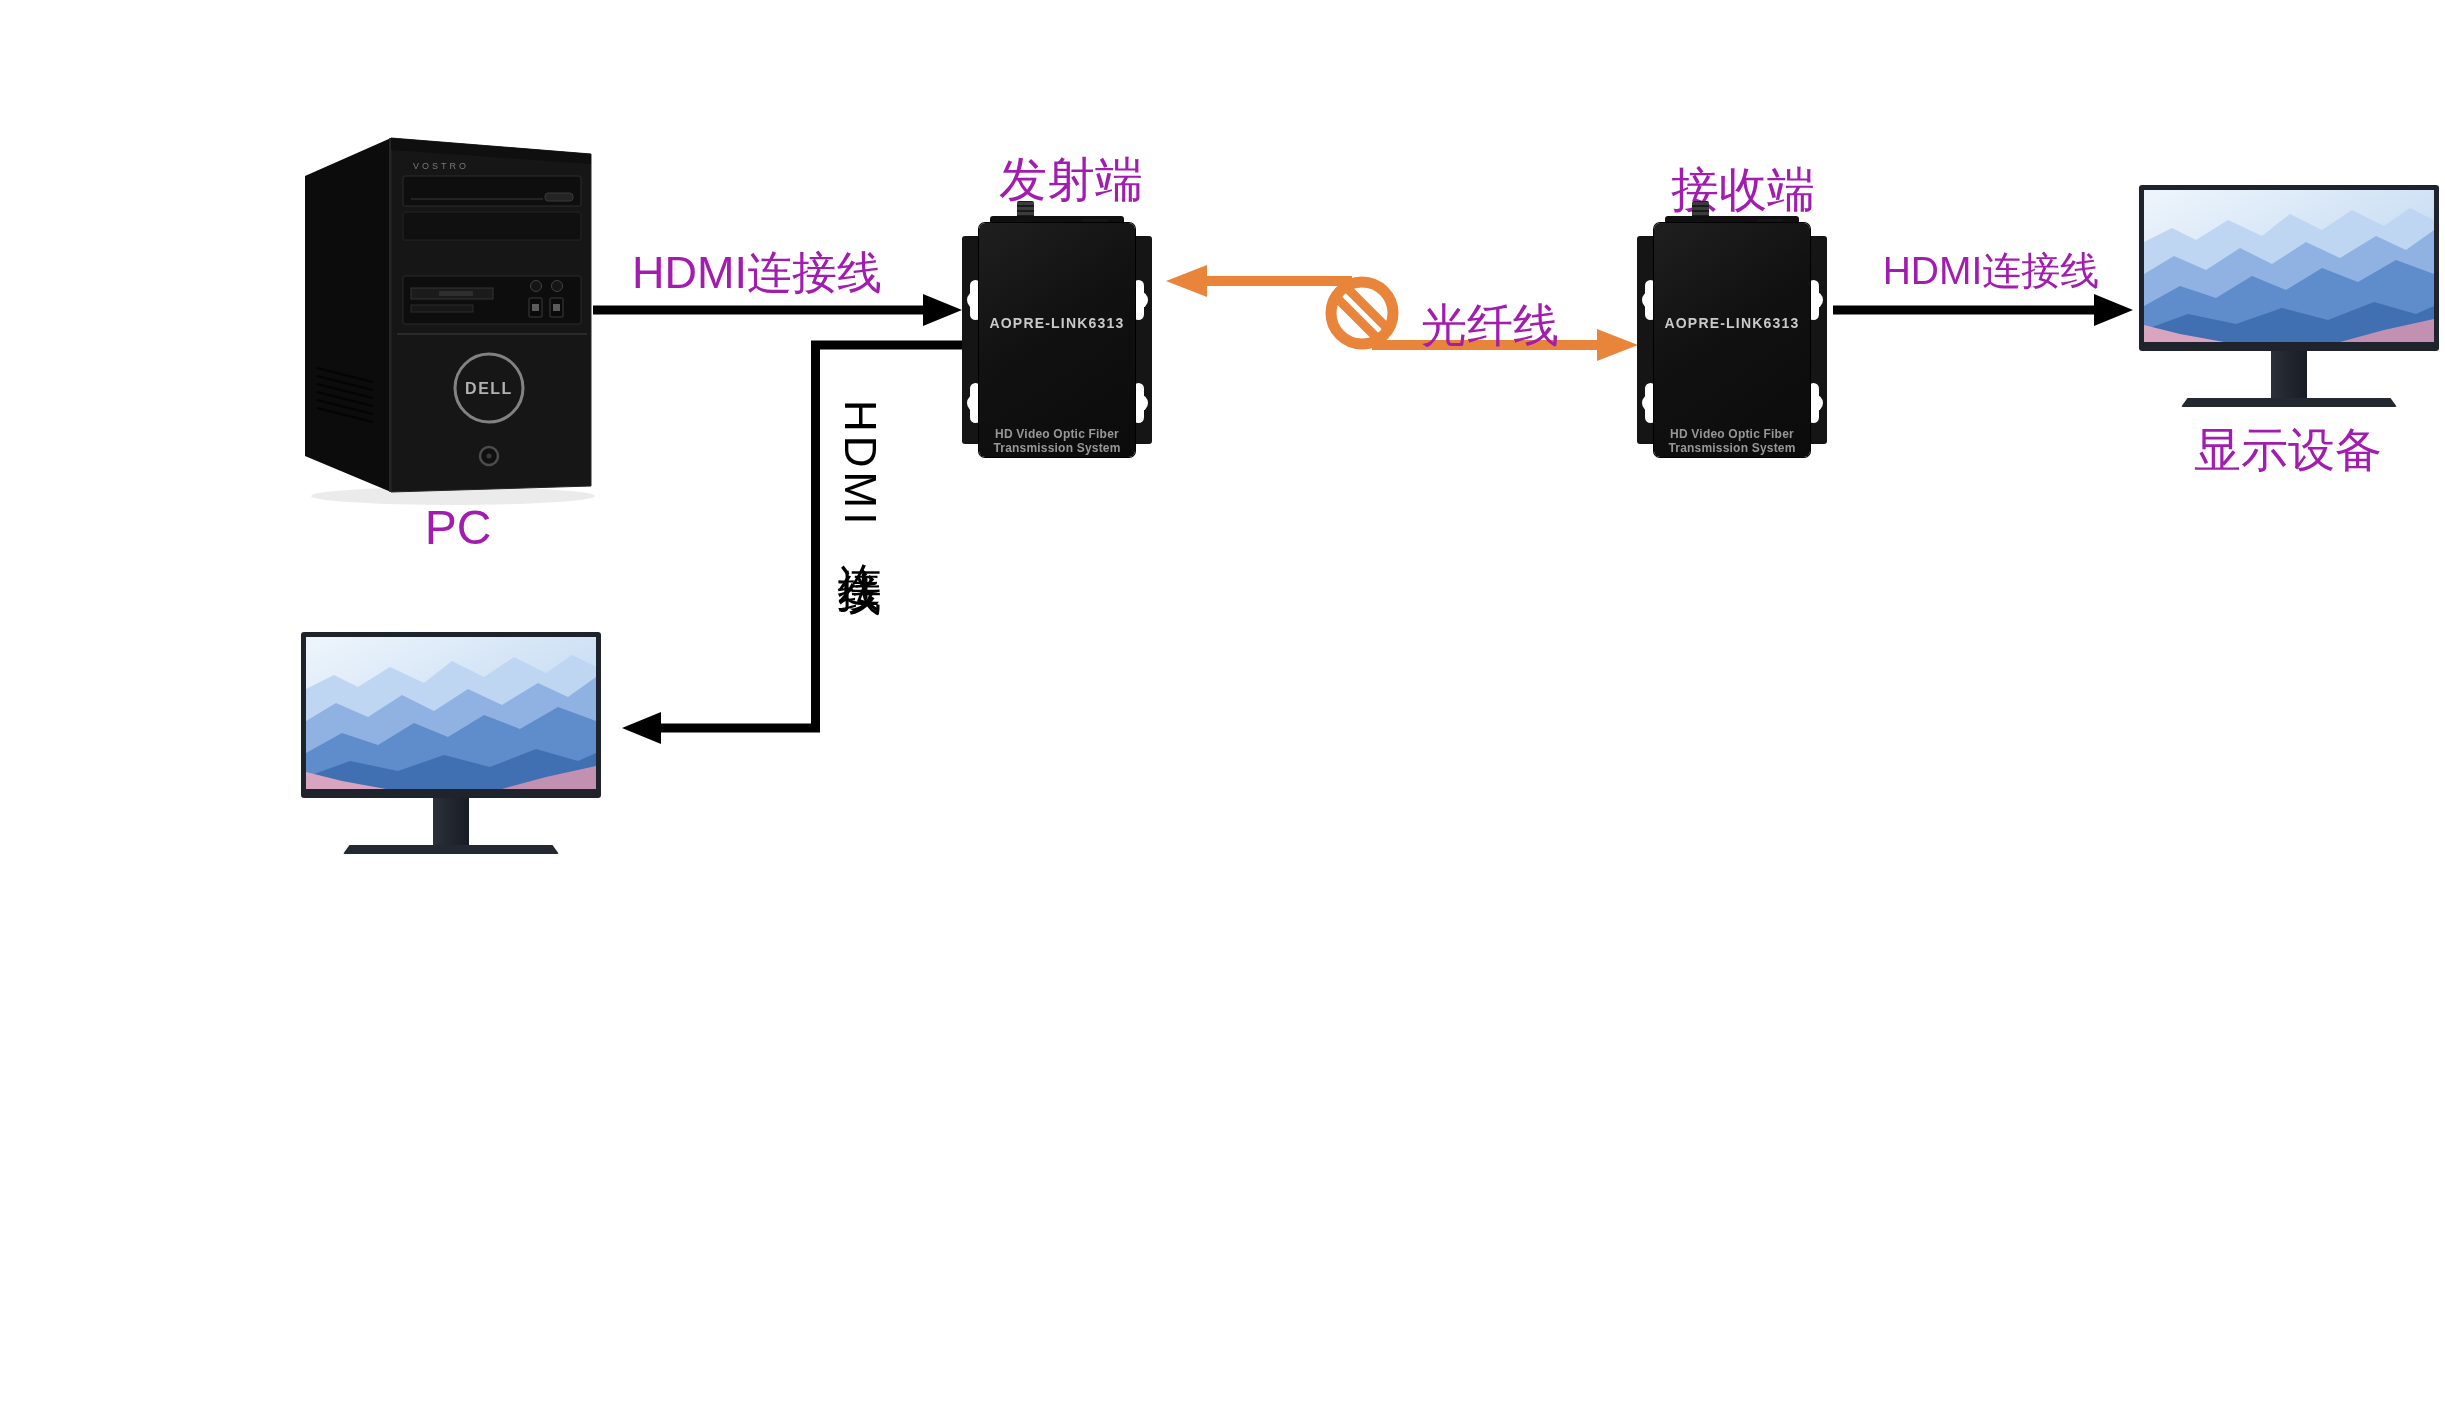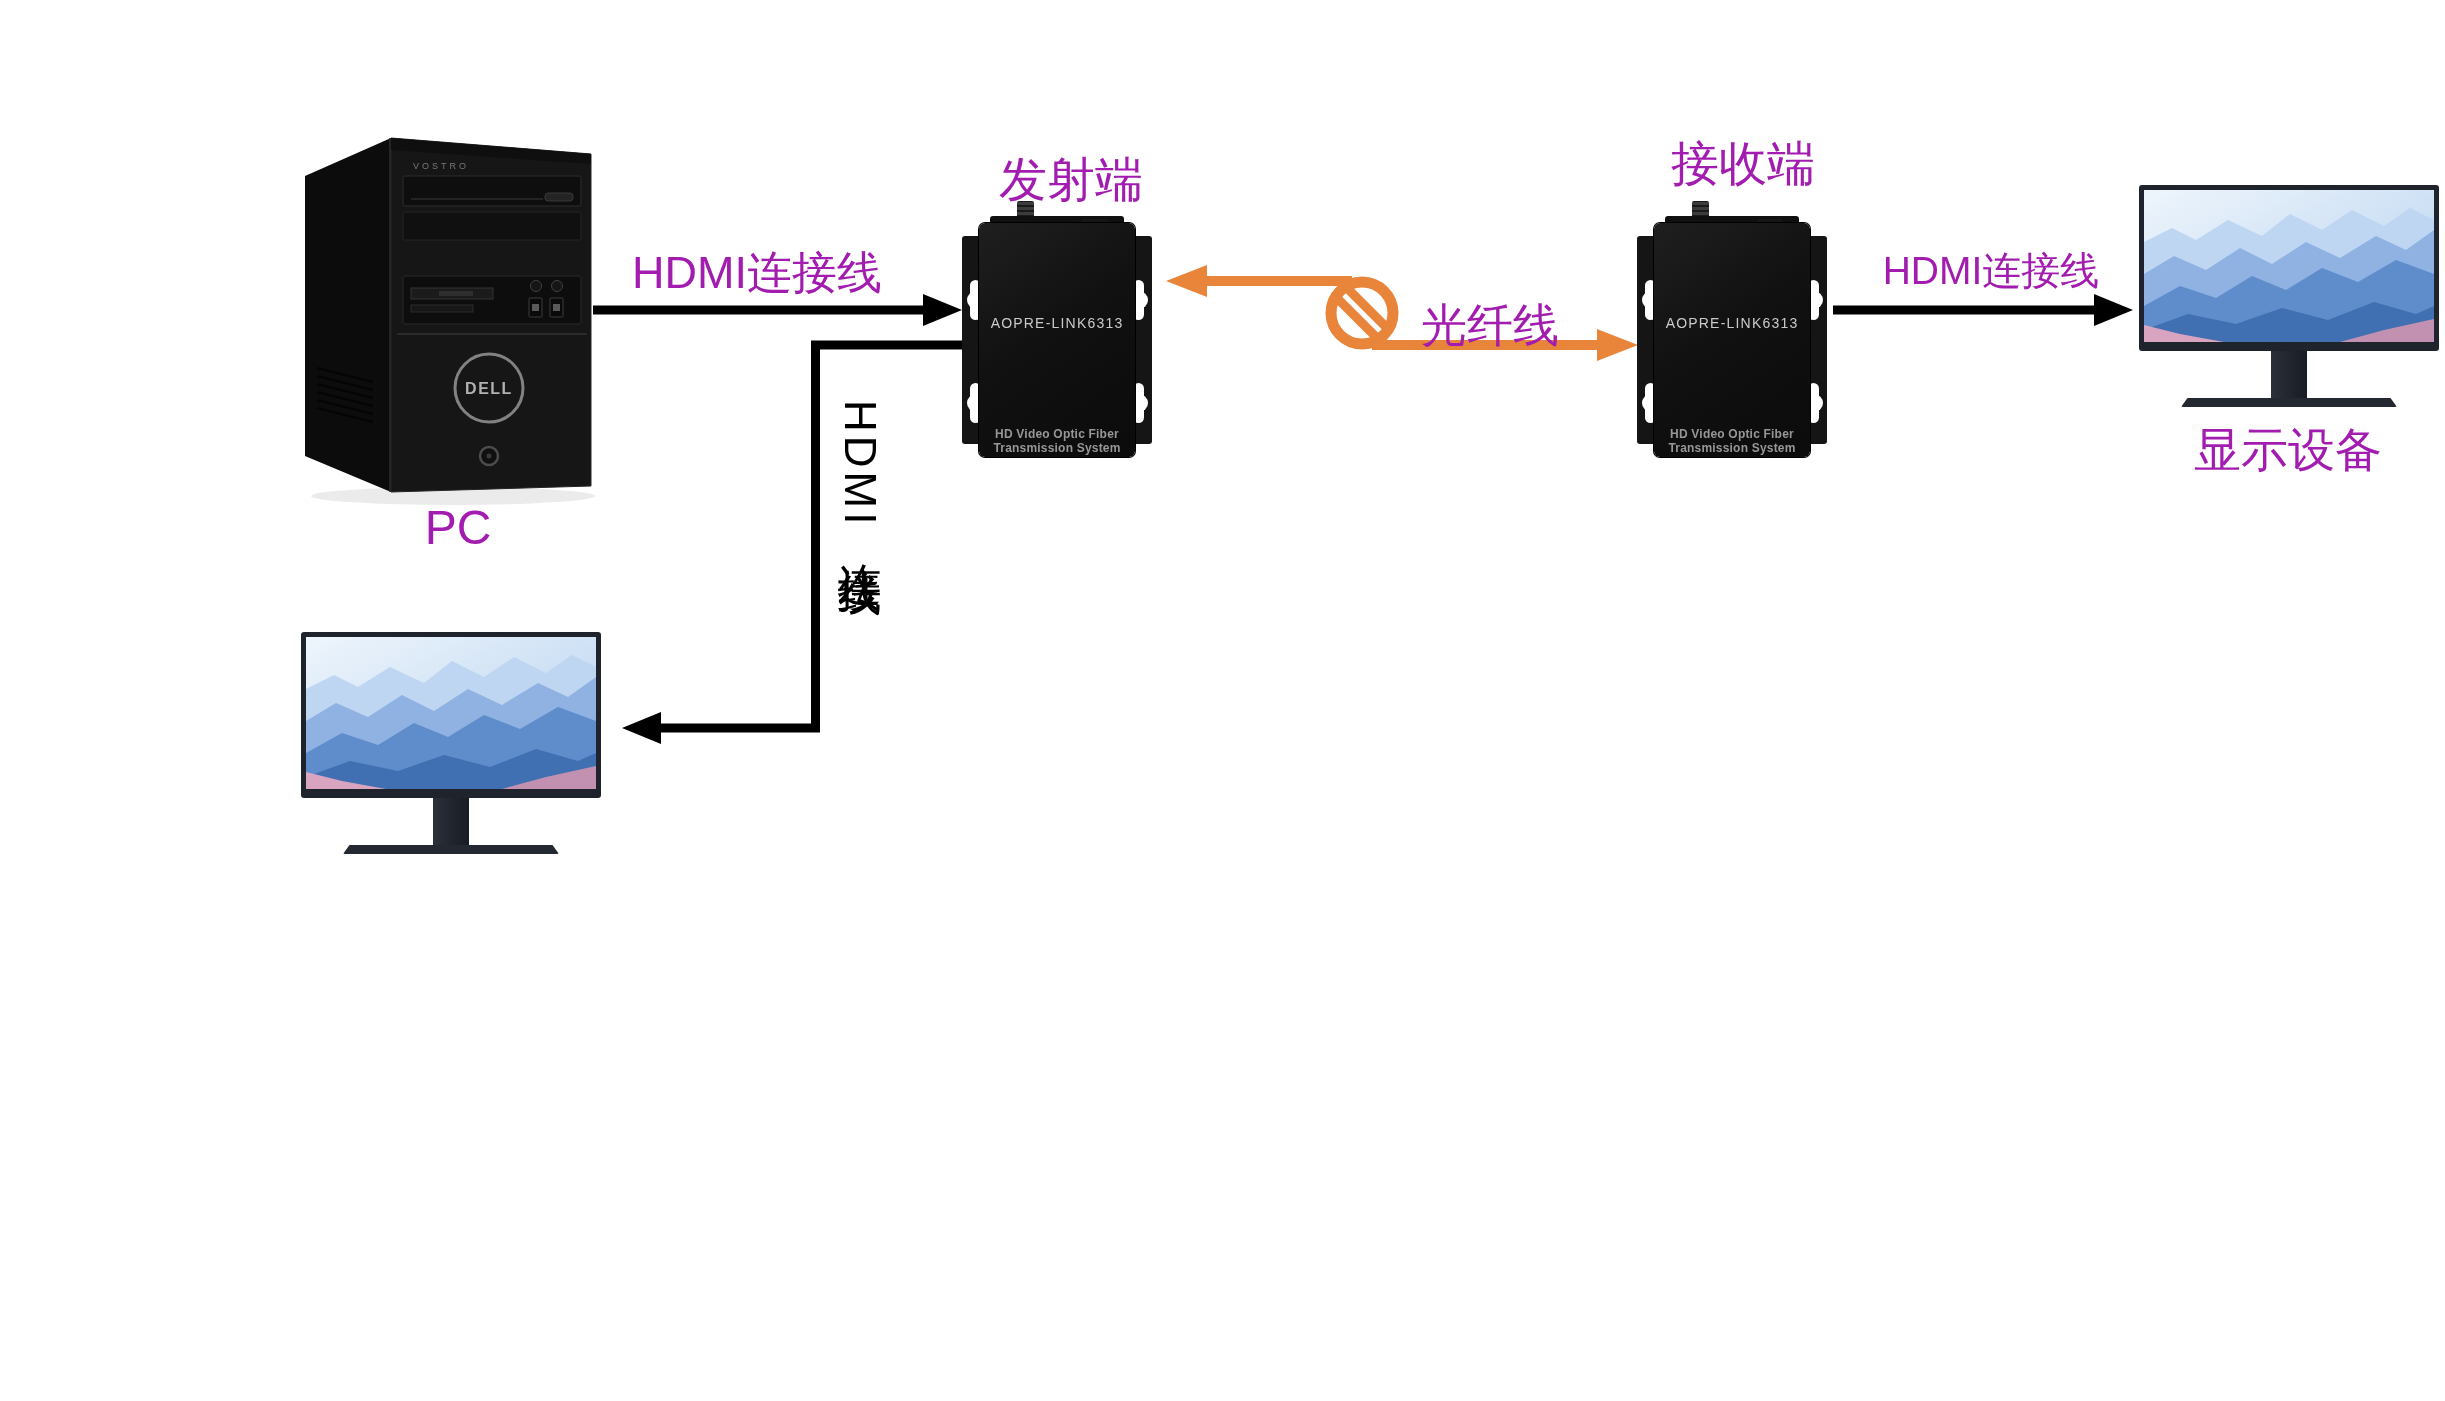--- a/index.html
+++ b/index.html
@@ -42,21 +42,21 @@
   .keyhole{position:absolute;left:8px;width:11px;height:40px;background:#fff;border-radius:6px;}
   .keyhole::after{content:"";position:absolute;left:-3.5px;top:11px;width:18px;height:18px;border-radius:50%;background:#fff;}
   .dev-knob{
     position:absolute;top:-22px;left:55px;width:17px;height:24px;border-radius:2px;
     background:repeating-linear-gradient(0deg,#3c3c3c 0 3px,#1a1a1a 3px 5px);
   }
   .dev-topbar{position:absolute;top:-7px;left:28px;right:28px;height:10px;background:#101010;border-radius:3px 3px 0 0;}
   .dev-topnub{position:absolute;top:-4px;right:44px;width:26px;height:6px;background:#161616;border-radius:2px;}
   .dev-model{
     position:absolute;top:92px;width:100%;text-align:center;
-    color:#cacaca;font-size:14px;letter-spacing:1.2px;font-weight:400;
+    color:#cacaca;font-size:14px;letter-spacing:1.2px;font-weight:700;
   }
   .dev-sub{
     position:absolute;top:204px;width:100%;text-align:center;
     color:#979797;font-size:12px;letter-spacing:.2px;font-weight:bold;
   }
   
   .monitor{position:absolute;}
   .mon-frame{background:#1e232c;border-radius:3px;padding:5px 5px 9px;}
   .mon-screen{display:block;}
   .mon-neck{margin:0 auto;width:36px;height:47px;background:linear-gradient(90deg,#2b3039,#181d24);}
@@ -155,21 +155,21 @@
     <div class="dev-wing wing-r">
       <div class="keyhole" style="top:44px"></div>
       <div class="keyhole" style="top:147px"></div>
     </div>
     <div class="dev-body">
       <div class="dev-model">AOPRE-LINK6313</div>
       <div class="dev-sub">HD Video Optic Fiber Transmission System</div>
     </div>
   </div>
 
-  <div class="lbl" style="left:1743px;top:138px;font-size:48px;">接收端</div>
+  <div class="lbl" style="left:1743px;top:164px;font-size:48px;">接收端</div>
   <div class="device" style="left:1637px;top:223px;">
     <div class="dev-knob"></div>
     <div class="dev-topbar"></div>
     <div class="dev-topnub"></div>
     <div class="dev-wing wing-l">
       <div class="keyhole" style="top:44px"></div>
       <div class="keyhole" style="top:147px"></div>
     </div>
     <div class="dev-wing wing-r">
       <div class="keyhole" style="top:44px"></div>

